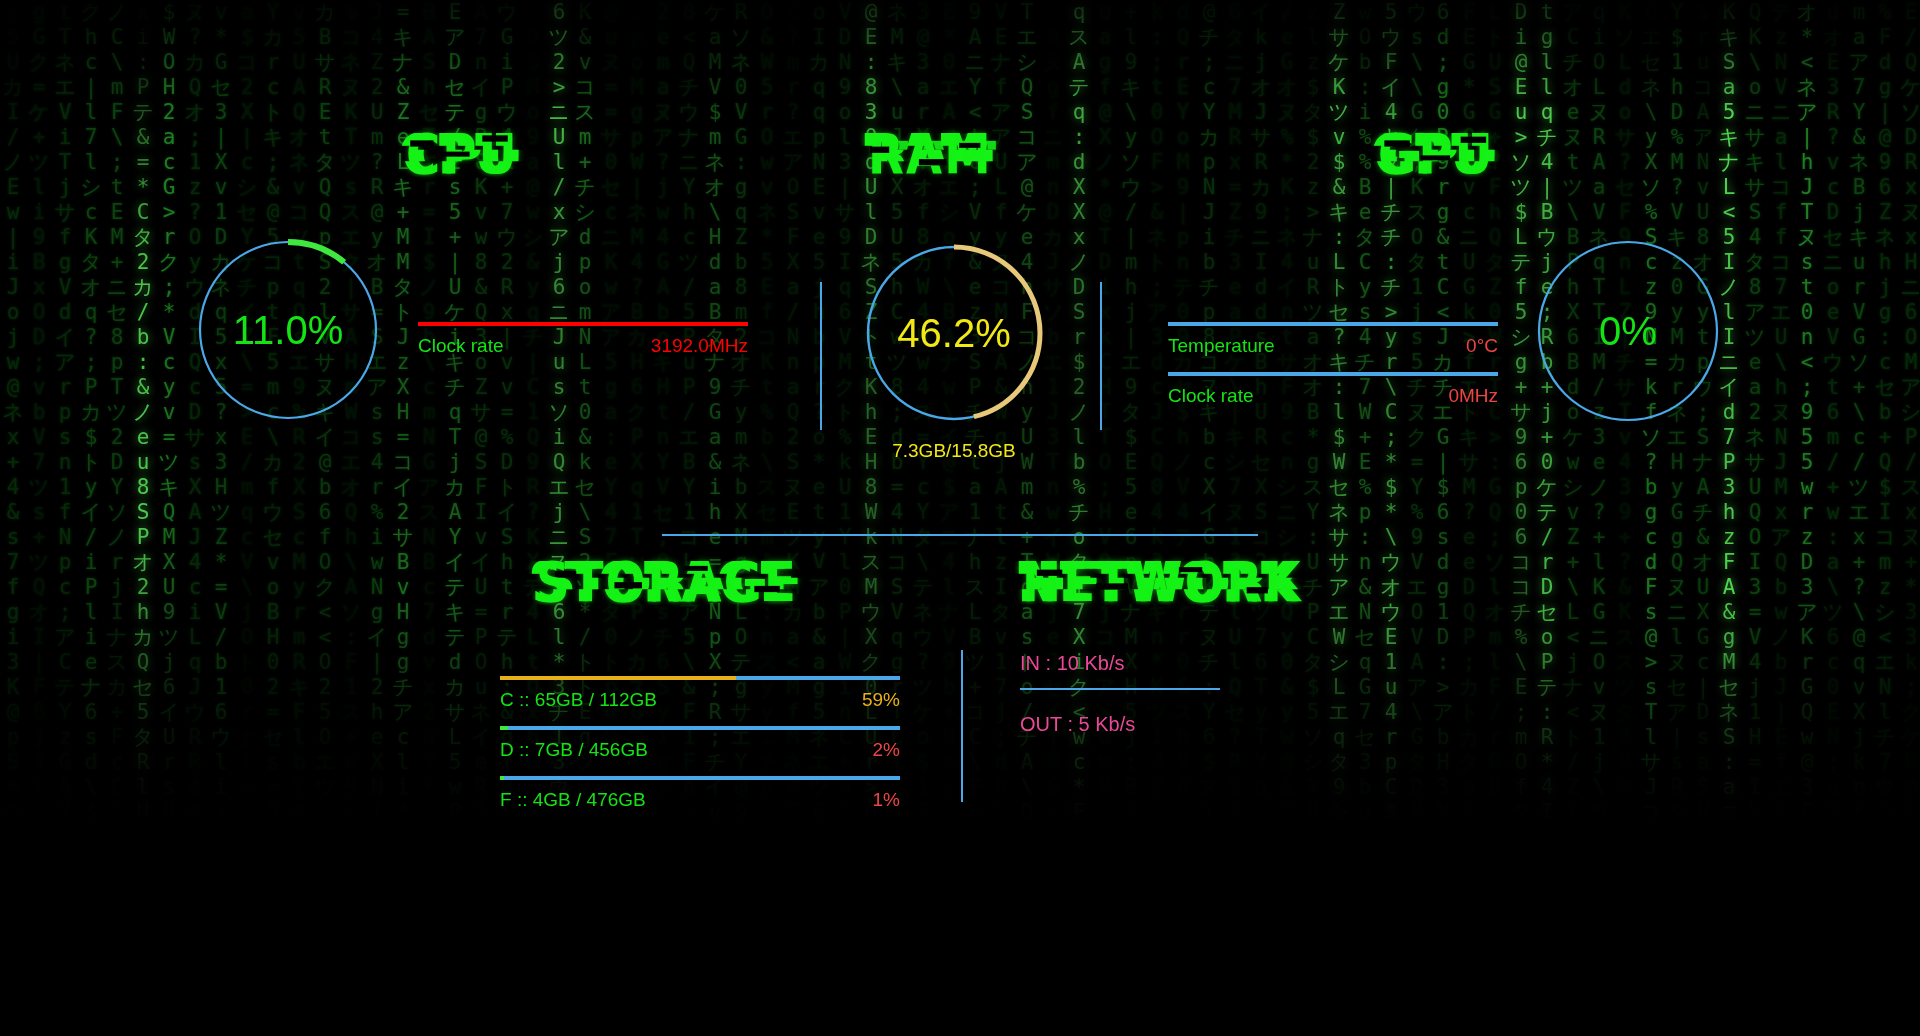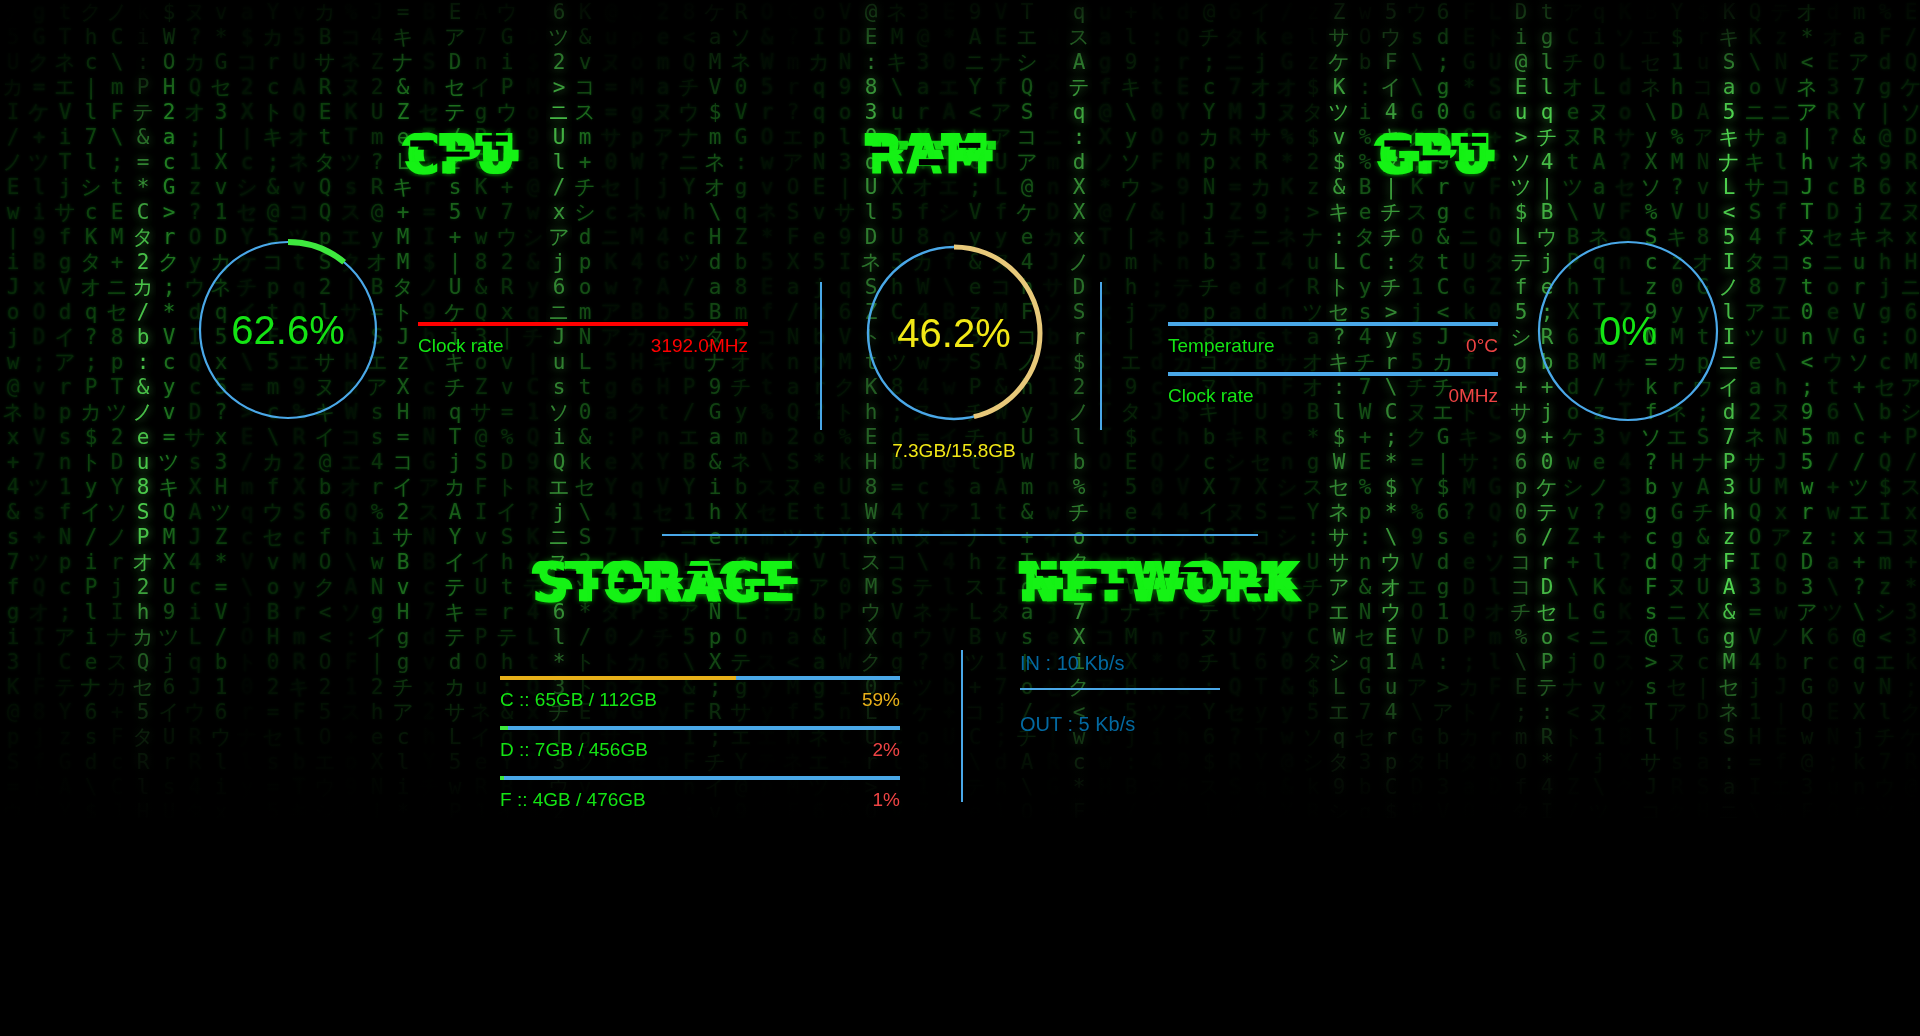--- a/index.html
+++ b/index.html
@@ -114,21 +114,21 @@
   
   .sub-text {
     position:absolute;
     font-size:19px;
     font-family:"Liberation Sans", sans-serif;
     white-space:nowrap;
   }
   .net-text {
     position:absolute;
     font-size:20px;
-    color:#0369a1;
+    color:#ec4899;
     font-family:"Liberation Sans", sans-serif;
     white-space:nowrap;
     text-align:right;
   }
 </style>
 </head>
 <body>
 
 <div id="stage">
 
@@ -3354,21 +3354,21 @@
       <span class="gblk" style="left:40px; top:52%; width:28px; height:4px;"></span>
       <span class="gblk" style="left:78px; top:24%; width:24px; height:5px;"></span>
     </span>
   </div>
 
   <div class="gauge" id="gauge-cpu" style="left:198px; top:240px; width:180px; height:180px;">
     <svg width="180" height="180" viewBox="0 0 180 180">
       <circle cx="90" cy="90" r="88" fill="none" stroke="#4aa8e8" stroke-width="2.2"></circle>
       <circle class="gauge-arc" cx="90" cy="90" r="88" fill="none" stroke="#3ee83e" stroke-width="6" stroke-linecap="butt" transform="rotate(-90 90 90)" stroke-dasharray="60.82123377349839 492.0990732583051"></circle>
     </svg>
-    <div class="gauge-label" style="color:#14e414;">62.6%</div>
+    <div class="gauge-label" style="color:#14e414;">11.0%</div>
   </div>
 
   <div class="stat-row" style="left:418px; top:290px; width:330px;">
     <div class="bar">
       <div class="fill bar-fill" style="width: 100%; background: rgb(255, 0, 0);"></div>
     </div>
     <div class="row-text">
       <span class="row-label">Clock rate</span>
       <span class="row-value" style="color:#ff0000;">3192.0MHz</span>
     </div>

